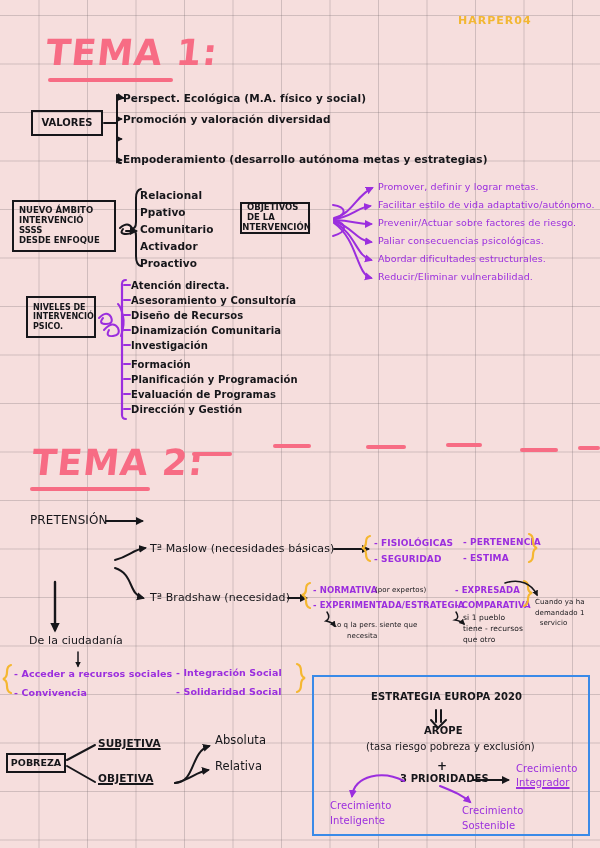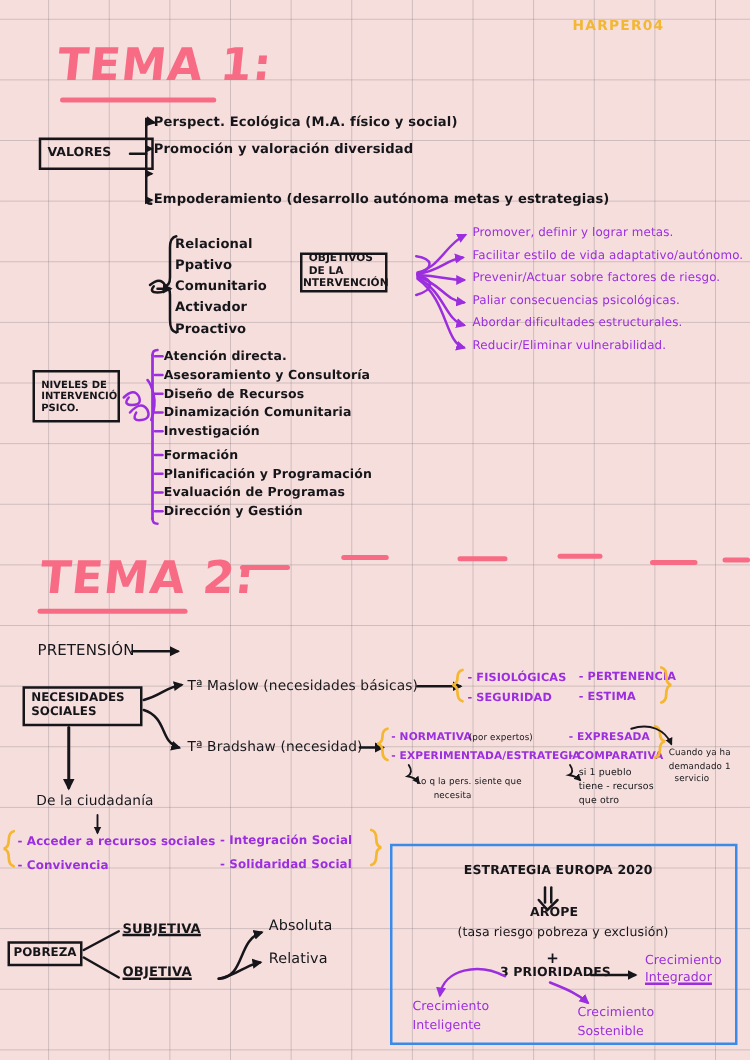--- a/index.html
+++ b/index.html
@@ -78,28 +78,33 @@
 </head>
 <body>
 
 <div id="page">
 
   <div class="wm" style="left:458px; top:2px;margin-top:12px;">HARPER04</div>
 
   <div class="ink title" style="left:46px; top:34px;">TEMA 1:</div>
   <div class="title-rule" style="left:48px; top:78px; width:125px;"></div>
 
-  <div class="box" style="left:31px; top:110px; width:92px; height:26px; font-size:10px; ">
+  <div class="box" style="left:31px; top:110px; width:72px; height:26px; font-size:10px; align-items:center;">
     <span>VALORES</span>
   </div>
 
   <div class="ink blk hand" style="left:123px; top:93px; font-size:10.5px;">Perspect. Ecológica (M.A. físico y social)</div>
   <div class="ink blk hand" style="left:123px; top:114px; font-size:10.5px;">Promoción y valoración diversidad</div>
   <div class="ink blk hand" style="left:123px; top:154px; font-size:10.5px;">Empoderamiento (desarrollo autónoma metas y estrategias)</div>
 
+  <div class="box" style="left:12px; top:200px; width:104px; height:52px; font-size:8.5px;">
+    <span>NUEVO ÁMBITO</span>
+    <span>INTERVENCIÓ SSSS</span>
+    <span>DESDE ENFOQUE</span>
+  </div>
 
   <div class="ink blk hand" style="left:140px; top:190px; font-size:10.5px;">Relacional</div>
   <div class="ink blk hand" style="left:140px; top:207px; font-size:10.5px;">Ppativo</div>
   <div class="ink blk hand" style="left:140px; top:224px; font-size:10.5px;">Comunitario</div>
   <div class="ink blk hand" style="left:140px; top:241px; font-size:10.5px;">Activador</div>
   <div class="ink blk hand" style="left:140px; top:258px; font-size:10.5px;">Proactivo</div>
 
   <div class="box" style="left:240px; top:202px; width:70px; height:32px; font-size:8.5px; align-items:center;">
     <span>OBJETIVOS DE LA</span>
     <span>INTERVENCIÓN</span>
@@ -133,24 +138,20 @@
 
   <div class="dash" style="left:192px; top:452px; width:40px;"></div>
   <div class="dash" style="left:273px; top:444px; width:38px;"></div>
   <div class="dash" style="left:366px; top:445px; width:40px;"></div>
   <div class="dash" style="left:446px; top:443px; width:36px;"></div>
   <div class="dash" style="left:520px; top:448px; width:38px;"></div>
   <div class="dash" style="left:578px; top:446px; width:22px;"></div>
 
   <div class="ink blk hand" style="left:30px; top:514px; font-size:12px; font-weight:400;">PRETENSIÓN</div>
 
-  <div class="box" style="left:18px; top:549px; width:96px; height:32px; font-size:9.5px;">
-    <span>NECESIDADES</span>
-    <span>SOCIALES</span>
-  </div>
 
   <div class="ink blk hand" style="left:150px; top:543px; font-size:11px; font-weight:400;">Tª Maslow (necesidades básicas)</div>
   <div class="ink pur hand" style="left:374px; top:539px; font-size:9px;">- FISIOLÓGICAS</div>
   <div class="ink pur hand" style="left:374px; top:555px; font-size:9px;">- SEGURIDAD</div>
   <div class="ink pur hand" style="left:463px; top:538px; font-size:9px;">- PERTENENCIA</div>
   <div class="ink pur hand" style="left:463px; top:554px; font-size:9px;">- ESTIMA</div>
 
   <div class="ink blk hand" style="left:150px; top:592px; font-size:11px; font-weight:400;">Tª Bradshaw (necesidad)</div>
 
   <div class="ink pur hand" style="left:313px; top:586px; font-size:8.5px;">- NORMATIVA</div>

